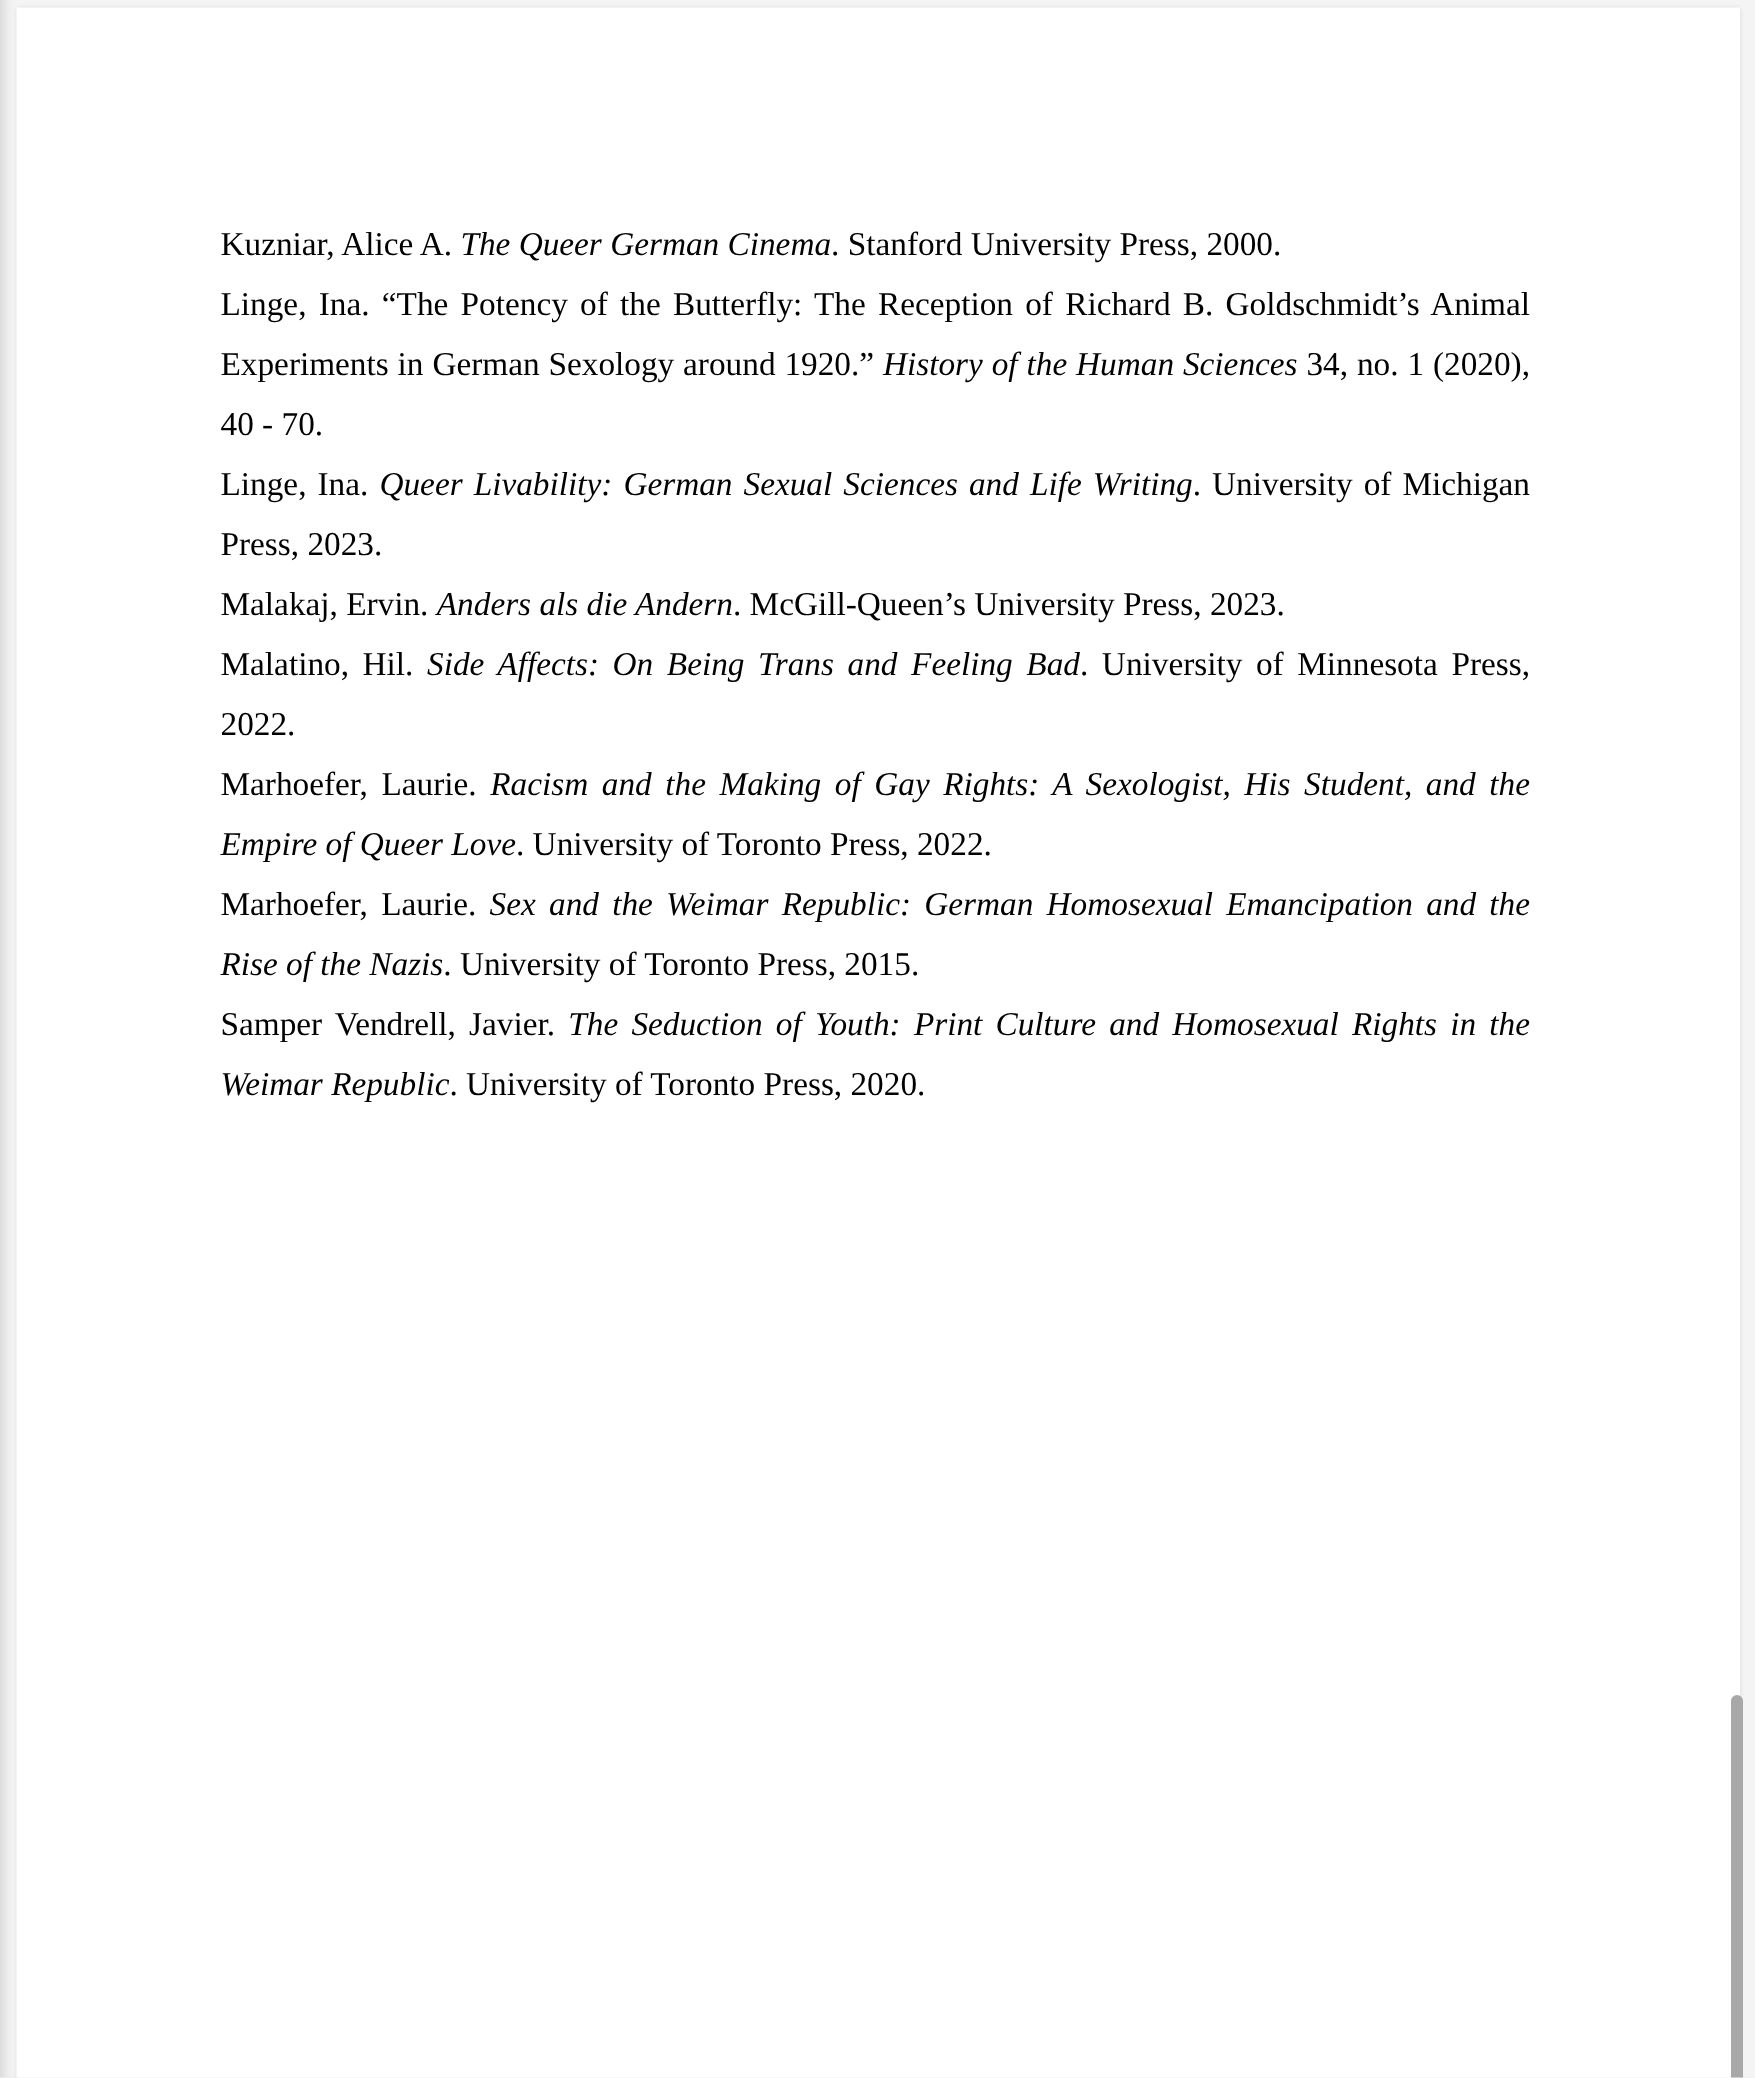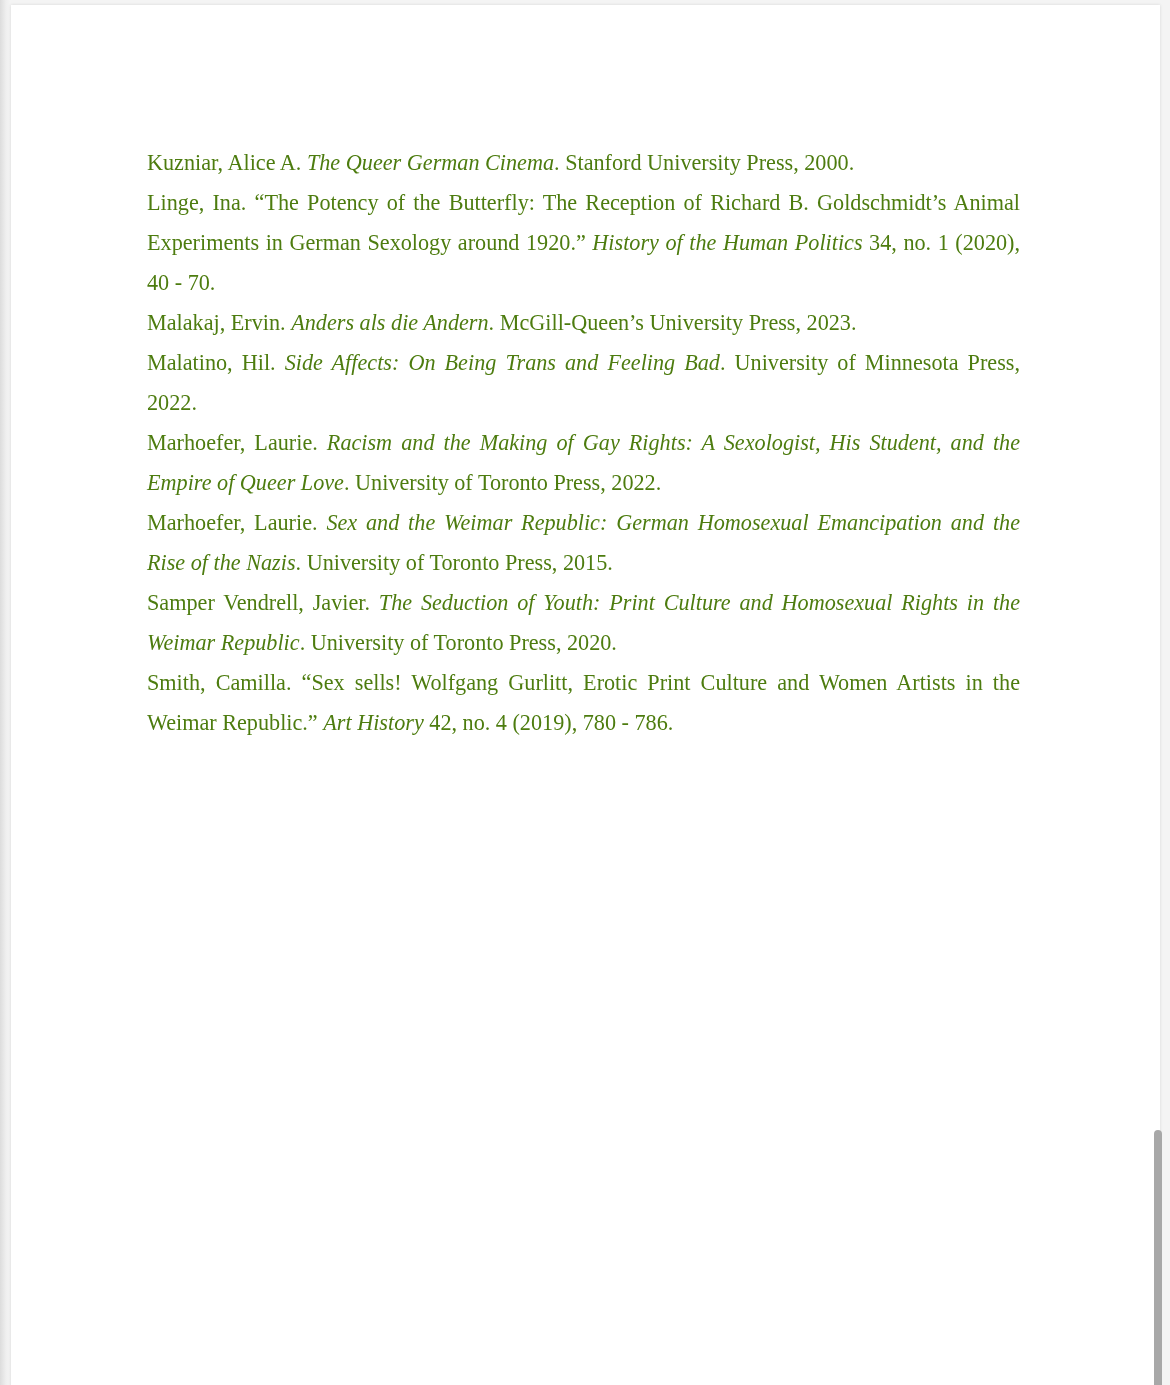--- a/index.html
+++ b/index.html
@@ -29,21 +29,21 @@
       background: #ffffff;
       box-shadow: 0 0 3px rgba(0,0,0,0.12);
     }
     .bib {
       position: absolute;
       left: 136px;
       top: 138px;
       width: 873px;
       font-size: 22.2px;
       line-height: 40px;
-      color: #4d7c0f;
+      color: #000000;
     }
     .entry {
       margin: 0;
       text-align: justify;
       text-align-last: left;
     }
     .entry i { font-style: italic; }
     .scrollbar-track {
       position: absolute;
       right: 7px;
@@ -62,25 +62,25 @@
       border-radius: 4px;
     }
   </style>
 </head>
 <body>
 
 <div class="viewport">
   <div class="page">
     <div class="bib">
       <p class="entry"><span>Kuzniar, Alice A. </span><span></span><i>The Queer German Cinema</i><span>. Stanford University Press, 2000.</span></p>
-      <p class="entry"><span>Linge, Ina. </span><span>“The Potency of the Butterfly: The Reception of Richard B. Goldschmidt’s Animal Experiments in German Sexology around 1920.” </span><i>History of the Human Politics</i><span> 34, no. 1 (2020), 40 - 70.</span></p>
+      <p class="entry"><span>Linge, Ina. </span><span>“The Potency of the Butterfly: The Reception of Richard B. Goldschmidt’s Animal Experiments in German Sexology around 1920.” </span><i>History of the Human Sciences</i><span> 34, no. 1 (2020), 40 - 70.</span></p>
+      <p class="entry"><span>Linge, Ina. </span><span></span><i>Queer Livability: German Sexual Sciences and Life Writing</i><span>. University of Michigan Press, 2023.</span></p>
       <p class="entry"><span>Malakaj, Ervin. </span><span></span><i>Anders als die Andern</i><span>. McGill-Queen’s University Press, 2023.</span></p>
       <p class="entry"><span>Malatino, Hil. </span><span></span><i>Side Affects: On Being Trans and Feeling Bad</i><span>. University of Minnesota Press, 2022.</span></p>
       <p class="entry"><span>Marhoefer, Laurie. </span><span></span><i>Racism and the Making of Gay Rights: A Sexologist, His Student, and the Empire of Queer Love</i><span>. University of Toronto Press, 2022.</span></p>
       <p class="entry"><span>Marhoefer, Laurie. </span><span></span><i>Sex and the Weimar Republic: German Homosexual Emancipation and the Rise of the Nazis</i><span>. University of Toronto Press, 2015.</span></p>
       <p class="entry"><span>Samper Vendrell, Javier. </span><span></span><i>The Seduction of Youth: Print Culture and Homosexual Rights in the Weimar Republic</i><span>. University of Toronto Press, 2020.</span></p>
-      <p class="entry"><span>Smith, Camilla. </span><span>“Sex sells! Wolfgang Gurlitt, Erotic Print Culture and Women Artists in the Weimar Republic.” </span><i>Art History</i><span> 42, no. 4 (2019), 780 - 786.</span></p>
     </div>
   </div>
   <div class="scrollbar-track">
     <div class="scrollbar-thumb"></div>
   </div>
 </div>
 
 </body></html>

